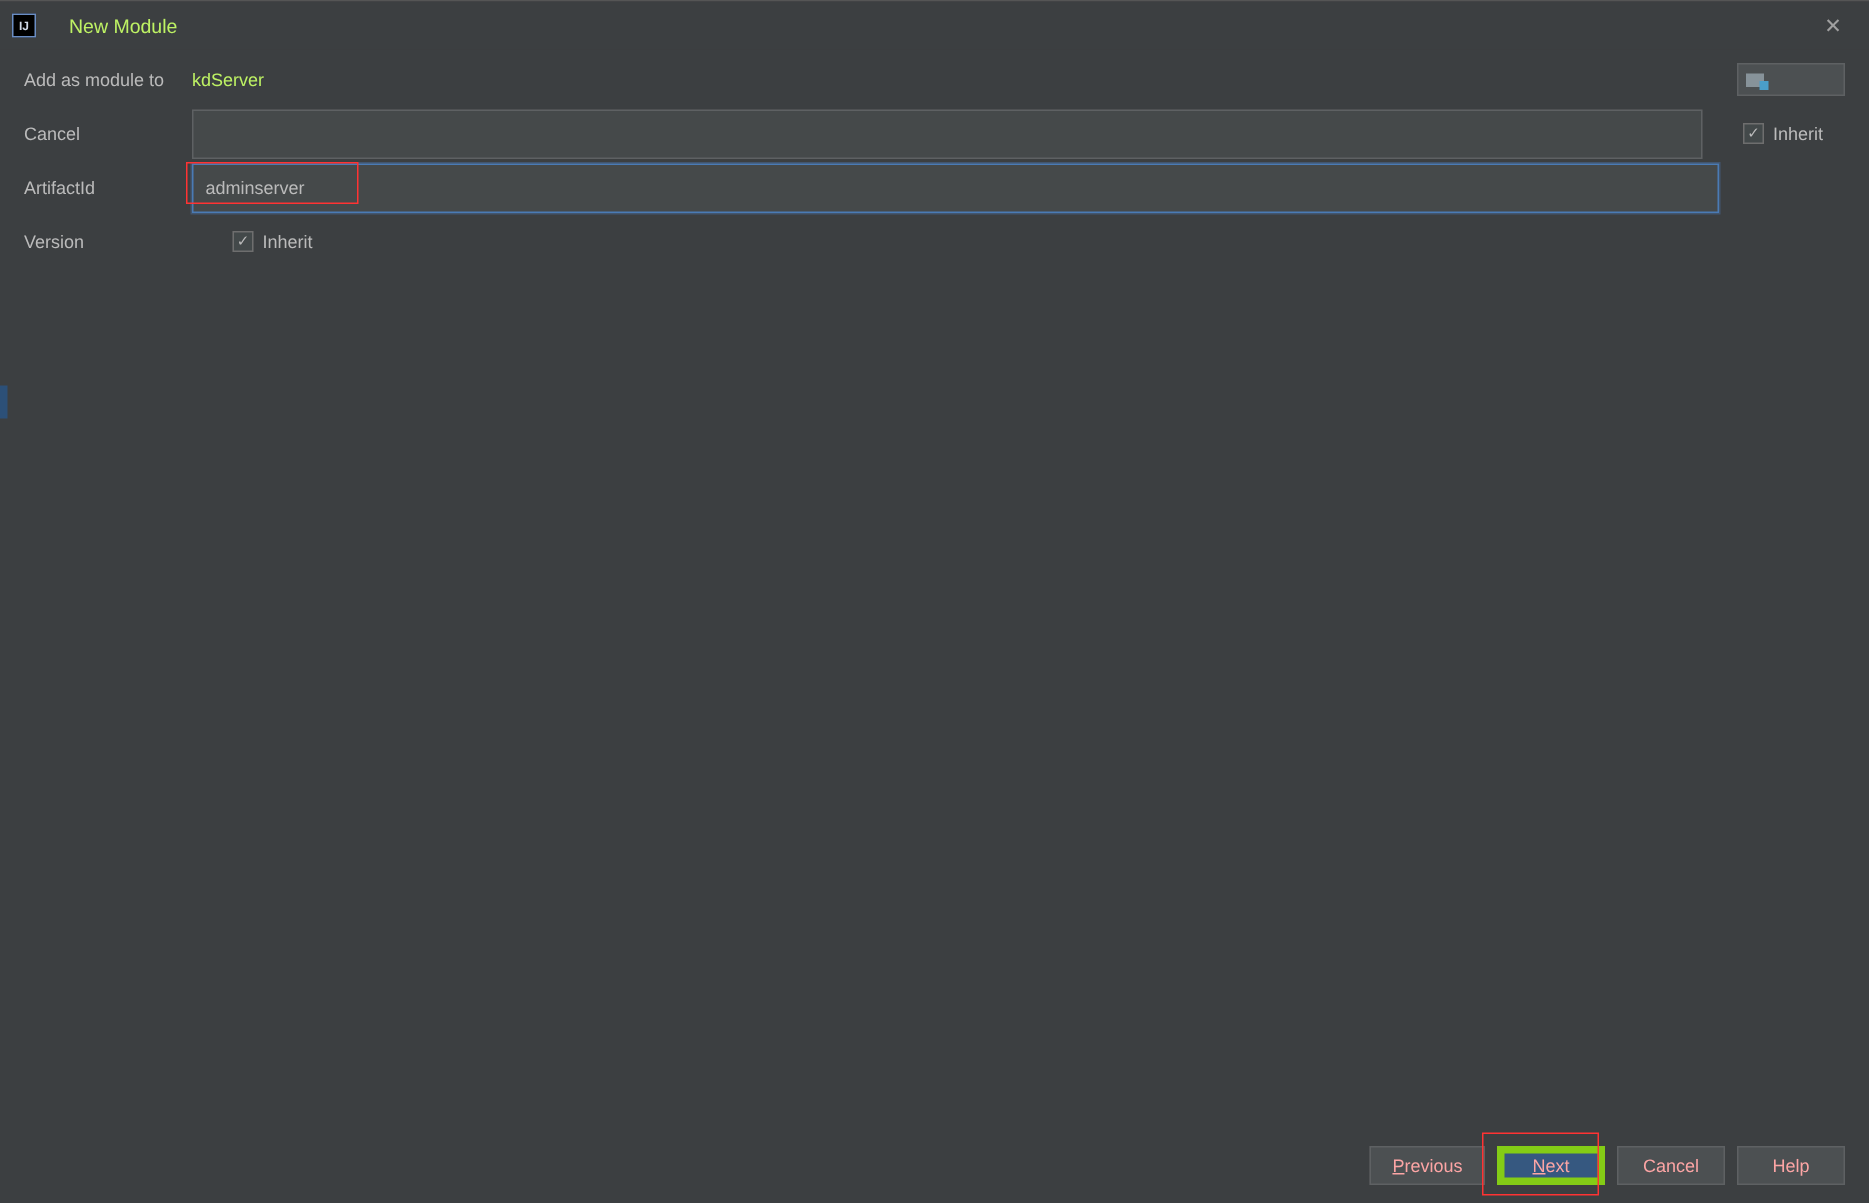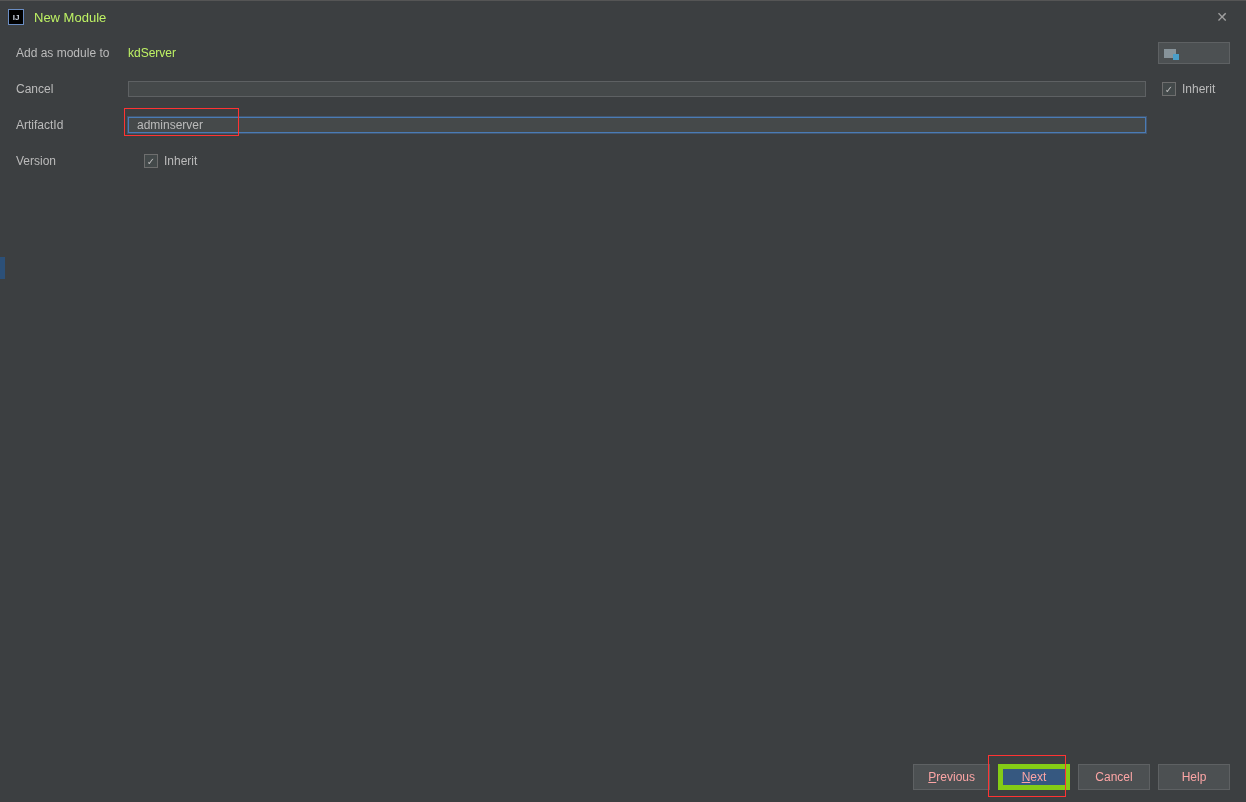--- a/index.html
+++ b/index.html
@@ -22,20 +22,21 @@
       display: flex;
       flex-direction: column;
       border-top: 1px solid #555;
     }
     .titlebar {
       display: flex;
       align-items: center;
       height: 30px;
       background: #3c3f41;
       padding: 16px 8px;
+      gap: 12px;
     }
     .app-icon {
       width: 16px;
       height: 16px;
       background: #000;
       border: 1px solid #6a8dc3;
       display: flex;
       align-items: center;
       justify-content: center;
       font-size: 8px;
@@ -108,21 +109,21 @@
       content: "";
       position: absolute;
       width: 6px;
       height: 6px;
       background: #4a9ec9;
       bottom: -1px;
       right: -1px;
     }
     .text-input {
       flex: 1;
-      height: 16px;
+      height: 33px;
       background: #45494a;
       border: 1px solid #5e6163;
       color: #bbbbbb;
       padding: 0 8px;
       font-size: 12px;
       font-family: inherit;
       outline: none;
     }
     .artifact-input {
       border: 1px solid #4a7bb5;
@@ -135,21 +136,21 @@
     }
     .artifact-highlight-1 {
       left: 124px;
       top: 75px;
       width: 115px;
       height: 28px;
     }
     .inherit-group {
       display: flex;
       align-items: center;
-      margin-left: 16px;
+      margin-left: 27px;
       width: 68px;
     }
     .checkbox {
       width: 14px;
       height: 14px;
       background: #43494a;
       border: 1px solid #6e6e6e;
       margin-right: 6px;
       display: flex;
       align-items: center;

